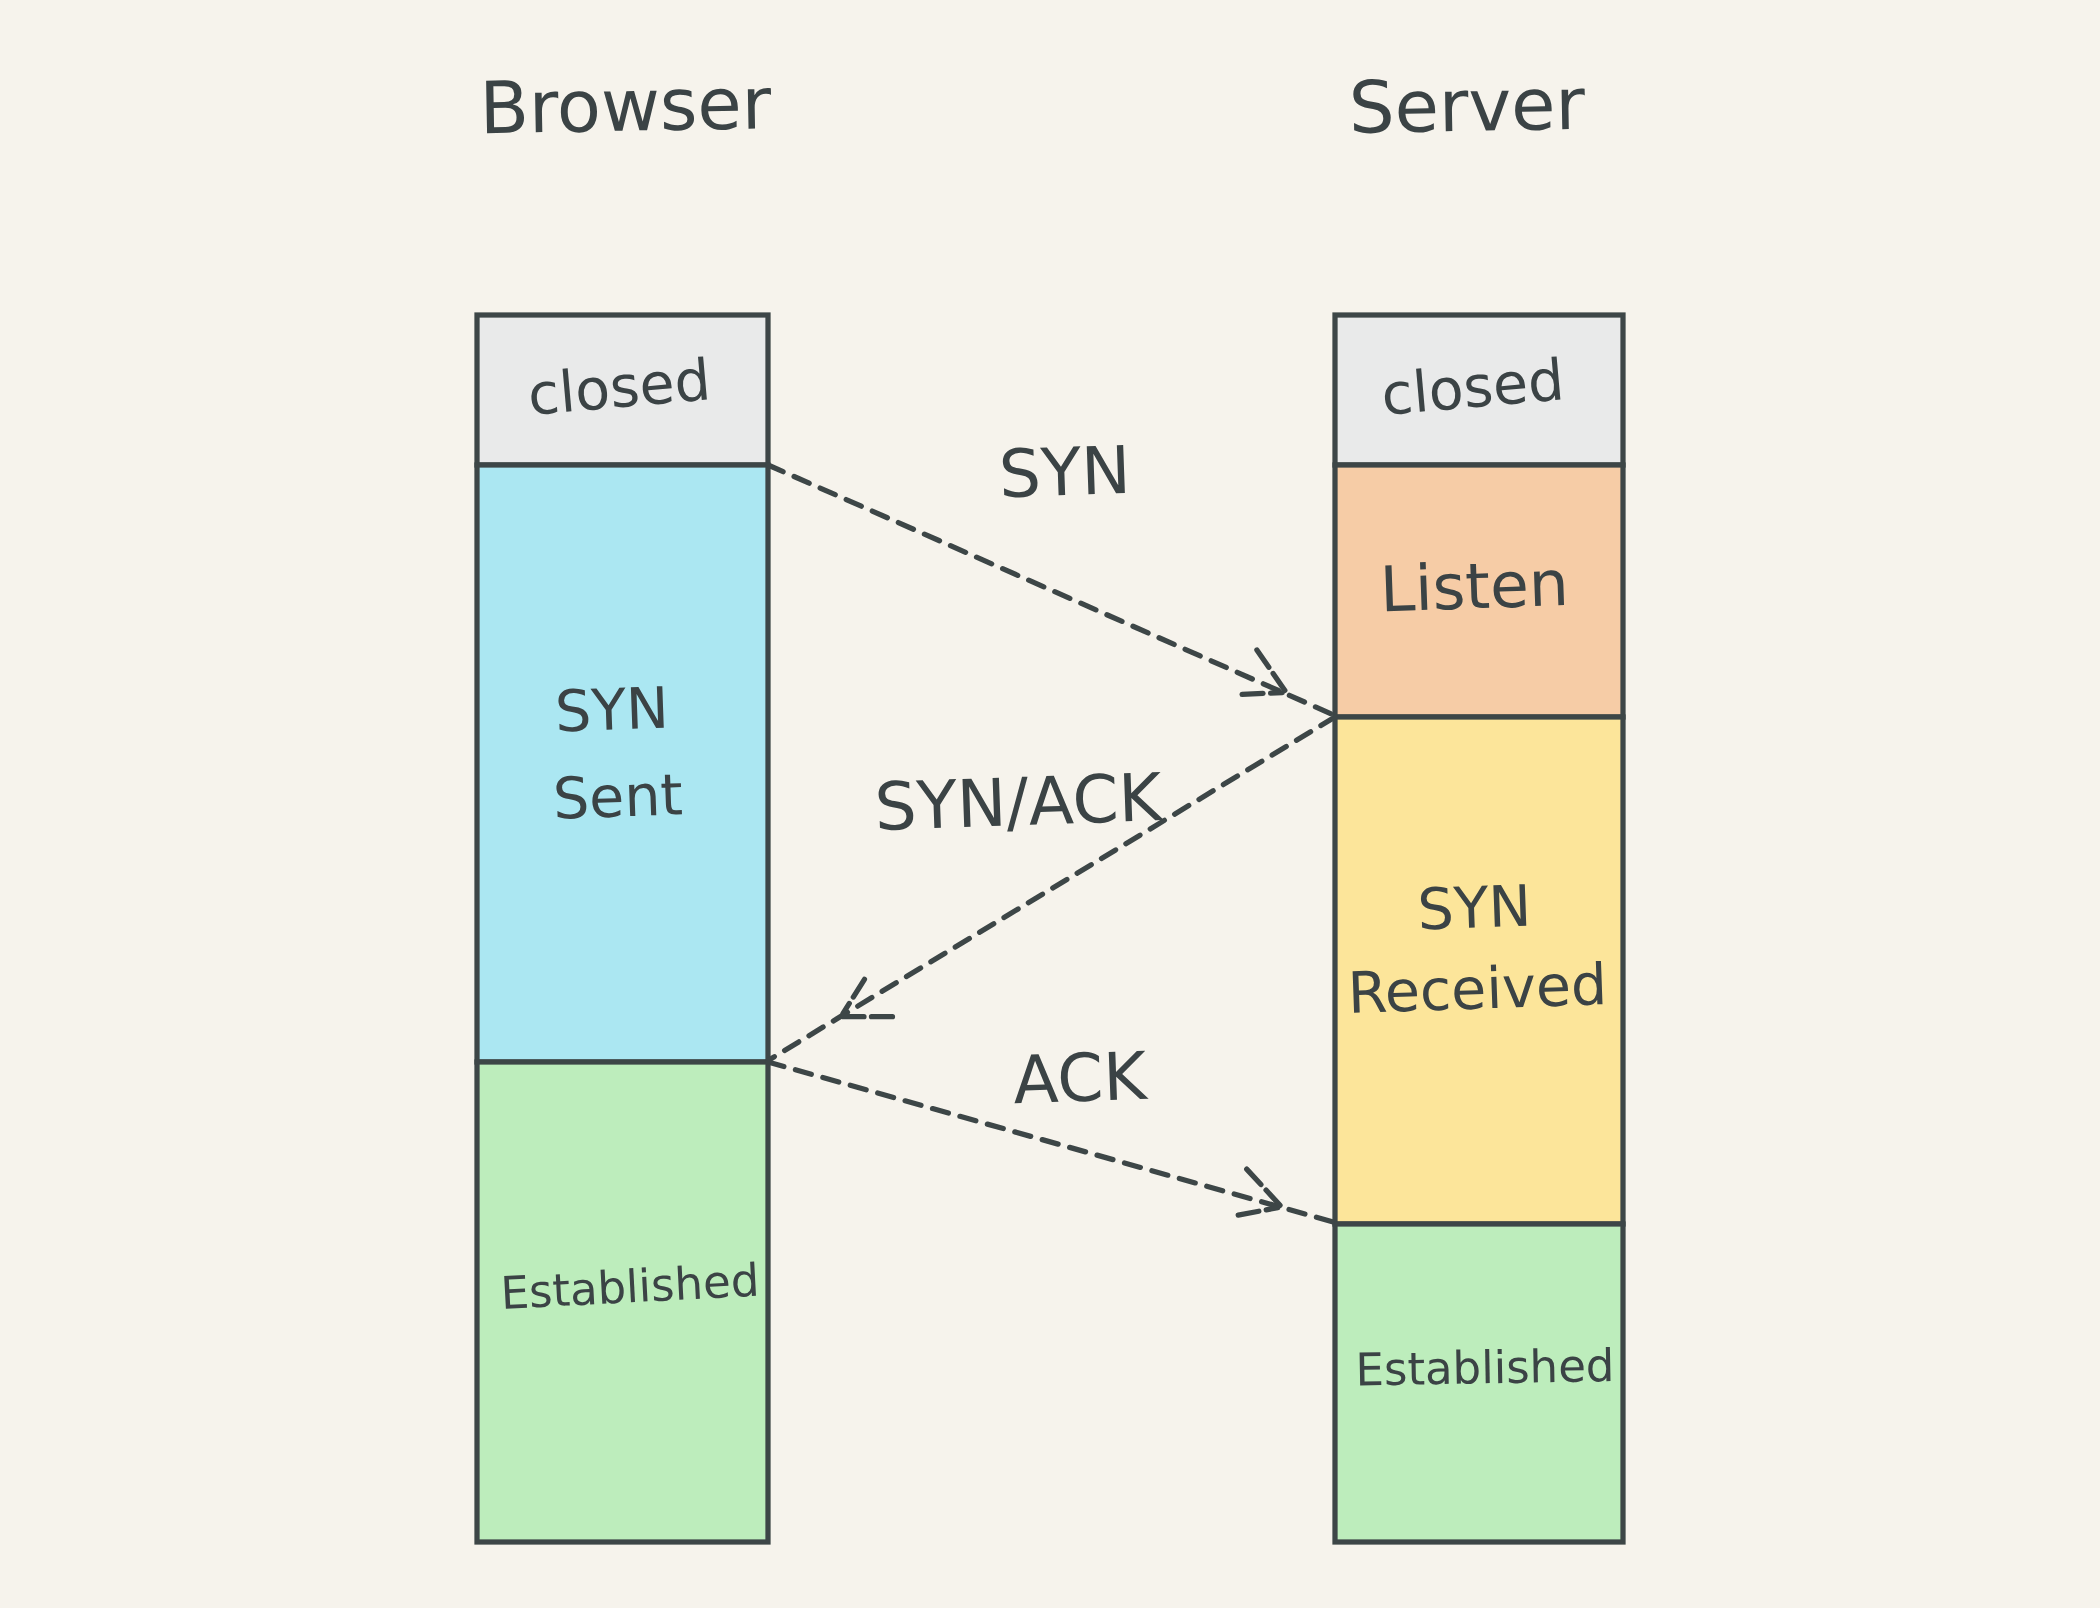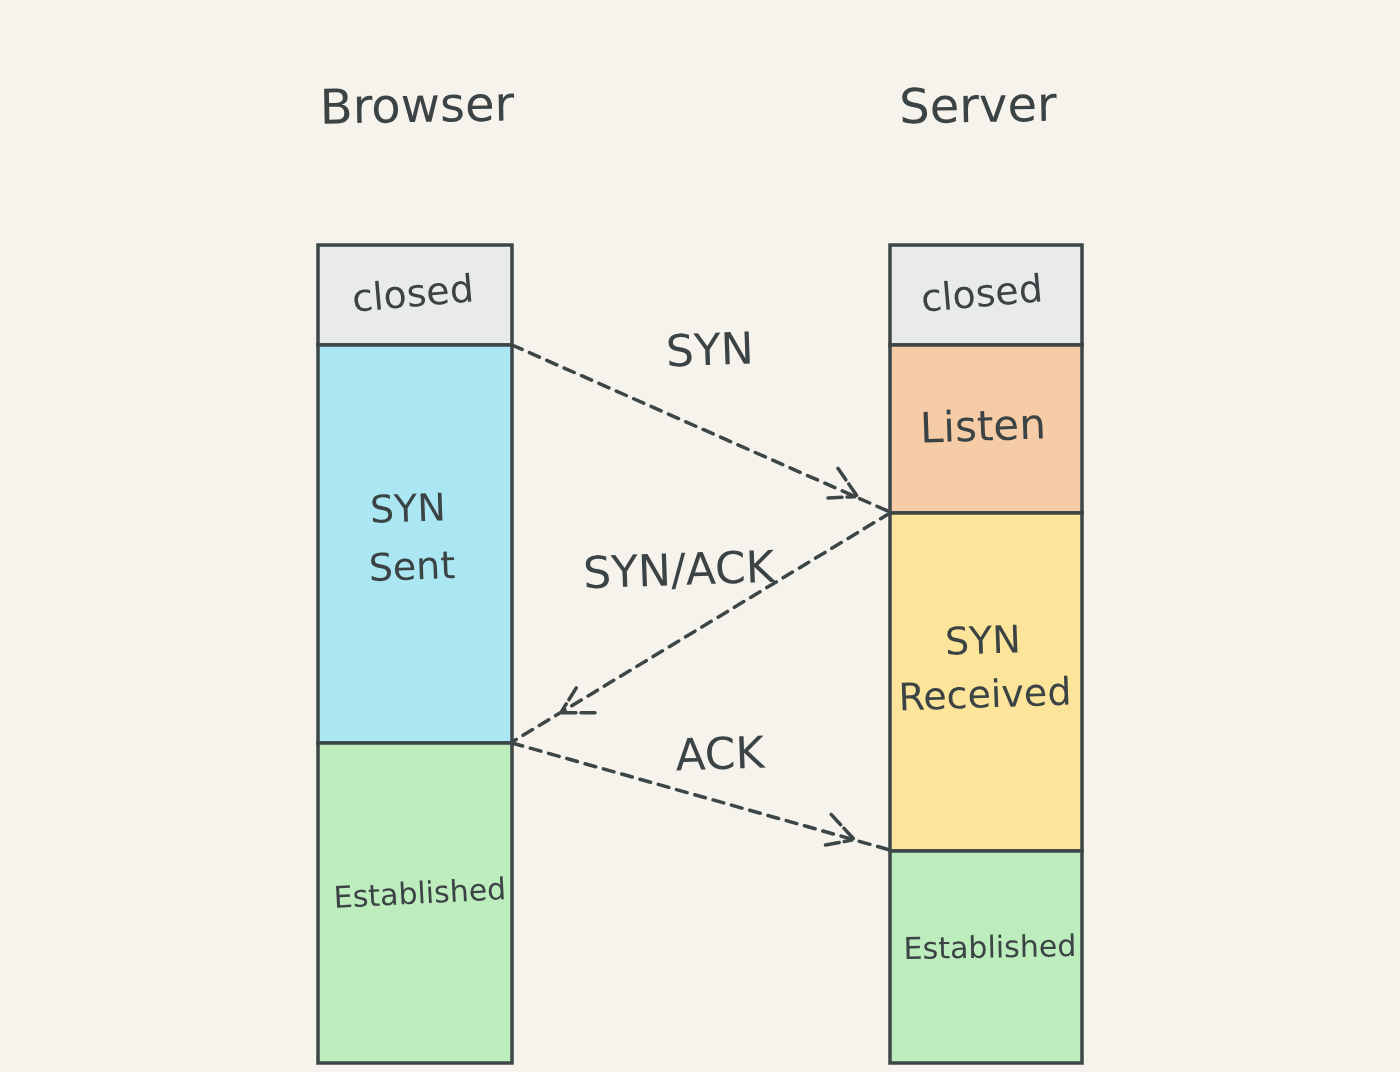--- a/index.html
+++ b/index.html
@@ -8,21 +8,20 @@
     width: 1400px;
     height: 1072px;
     background: #f6f3ec;
     overflow: hidden;
     font-family: "DejaVu Sans", sans-serif;
   }
   .canvas {
     position: relative;
     width: 1400px;
     height: 864px;
-    margin-top: 35px;
   }
   svg { display: block; }
   .seg-rect {
     stroke: #3d4647;
     stroke-width: 3.5;
   }
   .flow-line {
     stroke: #3d4647;
     stroke-width: 3.5;
     stroke-dasharray: 11 8;

